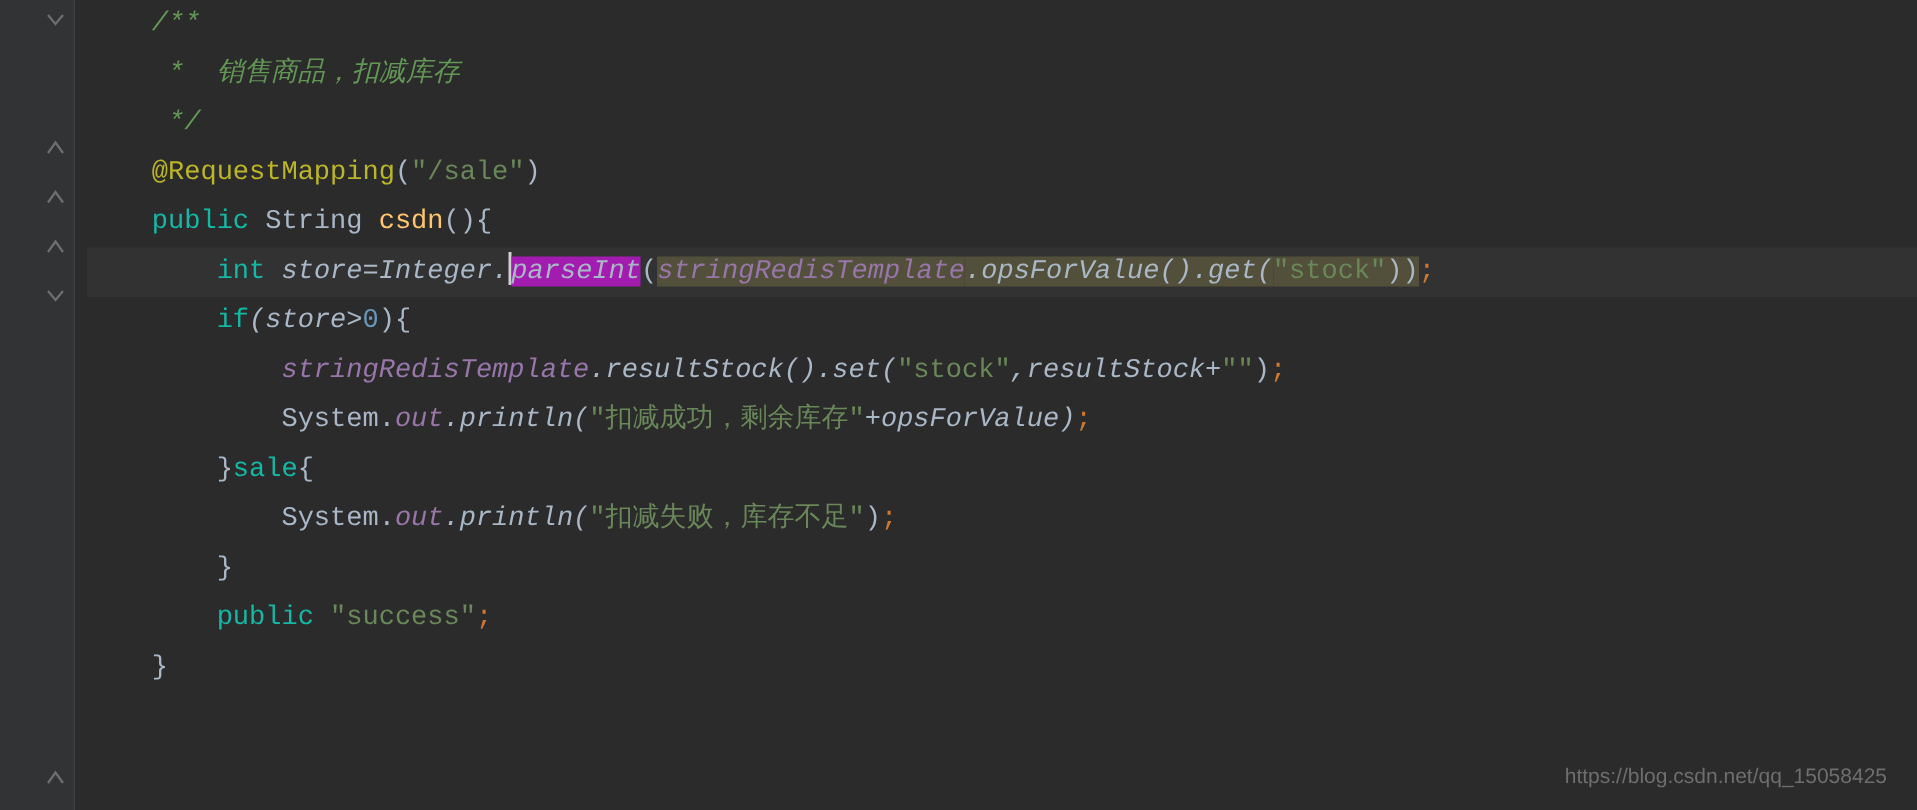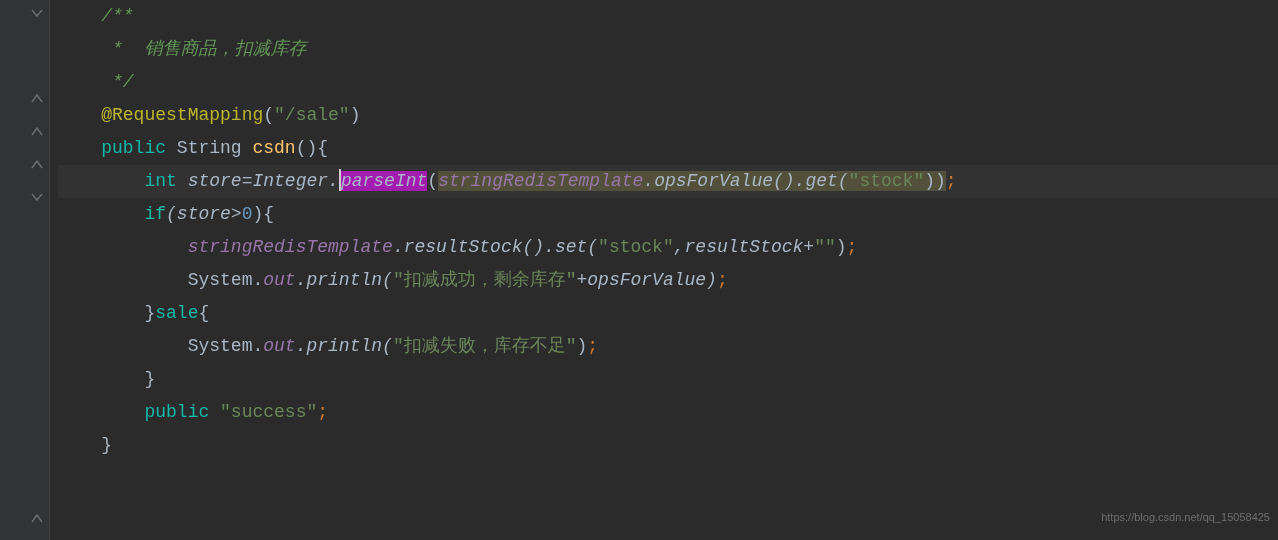--- a/index.html
+++ b/index.html
@@ -71,24 +71,24 @@
     .cursor {
       display:inline-block;
       width:2px;
       height:22px;
       background:#d0d0d0;
       vertical-align:middle;
       margin-bottom:3px;
     }
     .watermark {
       position: absolute;
-      right: 8px;
+      right: 20px;
       bottom: 6px;
       color: #6e6e6e;
-      font-size: 11px;
+      font-size: 14px;
       font-family: Arial, sans-serif;
     }
   </style>
 </head>
 <body>
 
 <div class="gutter">
   <div class="fold-icon" style="top:8px">
     <svg viewBox="0 0 12 12">
         <path d="M1 1 L6 7 L11 1" fill="none" stroke="#6e6e6e" stroke-width="1.5"></path>

